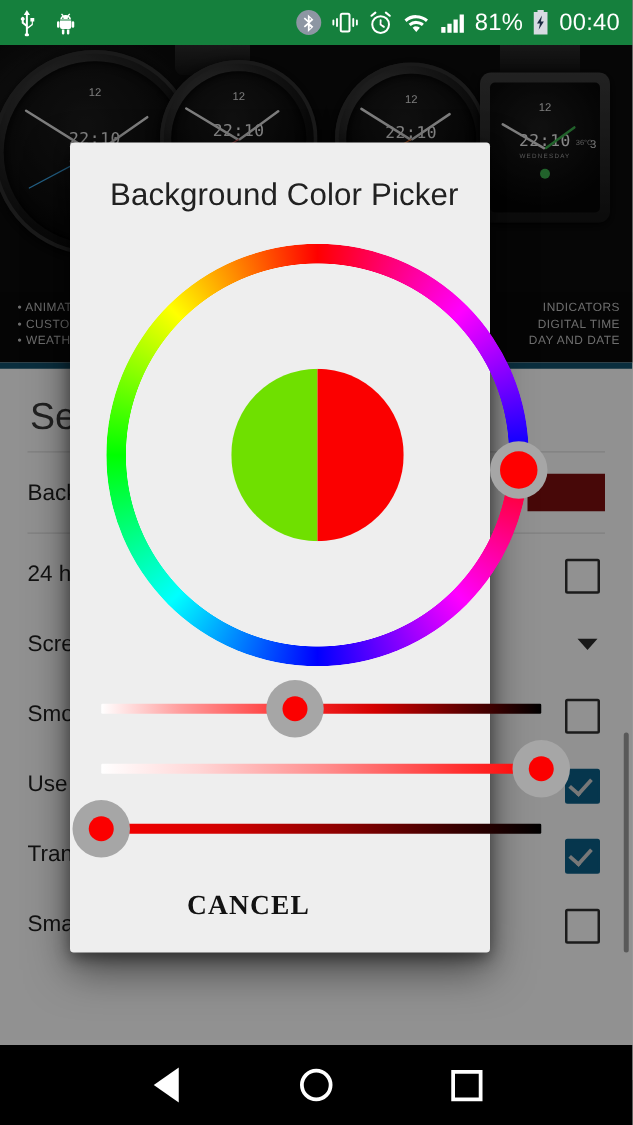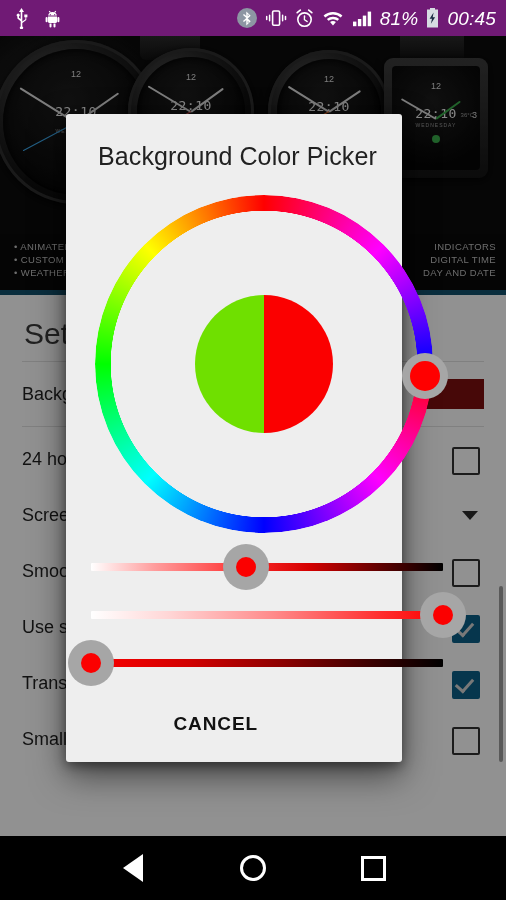--- a/index.html
+++ b/index.html
@@ -65,21 +65,21 @@
   .chk.on::after{content:"";position:absolute;left:5px;top:2px;width:8px;height:14px;border:solid #cfcfcf;border-width:0 3px 3px 0;transform:rotate(42deg);}
   .swatch{position:absolute;right:22px;top:50%;margin-top:-15px;width:62px;height:30px;background:#7a0f0f;}
   .caret{position:absolute;right:28px;top:50%;margin-top:-4px;width:0;height:0;border-left:8px solid transparent;border-right:8px solid transparent;border-top:9px solid #2b2b2b;}
   .scrollbar{position:absolute;right:3px;top:296px;width:4px;height:176px;background:#9a9a9a;border-radius:2px;}
 
   
   .scrim{position:absolute;left:0;top:36px;width:506px;height:828px;background:rgba(0,0,0,.42);z-index:20;}
 
   
   .dialog{
-    position:absolute;left:66px;top:114px;width:336px;height:648px;
+    position:absolute;left:56px;top:114px;width:336px;height:648px;
     background:#eeeeee;border-radius:3px;z-index:40;
     box-shadow:0 14px 34px rgba(0,0,0,.52), 0 4px 12px rgba(0,0,0,.42);
   }
   .dlg-title{position:absolute;left:32px;top:28px;font-size:25px;color:#212121;letter-spacing:.1px;}
 
   .wheel-wrap{position:absolute;left:0;top:66px;width:402px;height:362px;}
   .wheel{position:absolute;left:29px;top:15px;width:338px;height:338px;border-radius:50%;
     background:conic-gradient(from 90deg,
       #ff0000 0%, #ff00ff 12.5%, #0000ff 25%, #00ffff 37.5%,
       #00ff00 50%, #ffff00 62.5%, #ff0000 75%, #ff00ff 87.5%, #0000ff 100%);
@@ -93,22 +93,22 @@
   .wheel-thumb i{position:absolute;left:8px;top:8px;width:30px;height:30px;border-radius:50%;display:block;}
 
   .sliders{position:absolute;left:0;top:430px;width:402px;height:140px;}
   .slider{position:absolute;left:25px;width:352px;height:46px;}
   .track{position:absolute;left:0;top:19px;width:100%;height:8px;border-radius:1px;}
   .sl-thumb{position:absolute;top:0;width:46px;height:46px;margin-left:-23px;border-radius:50%;background:#a6a6a6;}
   .sl-thumb i{position:absolute;left:13px;top:13px;width:20px;height:20px;border-radius:50%;display:block;}
 
   .dlg-actions{position:absolute;left:0;right:0;bottom:0;height:74px;}
   .btn{position:absolute;top:14px;height:44px;line-height:44px;padding:0 14px;
-    font-size:19px;font-weight:bold;letter-spacing:.9px;background:none;border:0;cursor:pointer;
-    font-family:Liberation Sans, sans-serif;}
+    font-size:22px;font-weight:bold;letter-spacing:.9px;background:none;border:0;cursor:pointer;
+    font-family:Liberation Serif, serif;}
   .btn-cancel{right:130px;color:#121212;}
   .btn-accept{right:18px;color:#2196f3;}
 
   
   .navbar{position:absolute;left:0;bottom:0;width:506px;height:64px;background:#000;z-index:70;}
   .nav-btn{position:absolute;top:0;height:64px;width:80px;display:flex;align-items:center;justify-content:center;}
   .nav-back{left:93px;}
   .nav-home{left:213px;}
   .nav-recent{left:333px;}
   .tri{width:0;height:0;border-top:14px solid transparent;border-bottom:14px solid transparent;border-right:20px solid #fff;}
@@ -267,21 +267,21 @@
             <i id="thd2" style="background: rgb(251, 0, 0);"></i>
           </span>
       </div>
     </div>
 
     <div class="dlg-actions">
       <button class="btn btn-cancel" style="color: rgb(18, 18, 18);">CANCEL</button>
     </div>
   </div>
 
-  <div class="statusbar" style="background: #701a75; font-style: italic;">
+  <div class="statusbar" style="background: #15803d;">
     <div class="sb-left">
       <svg class="sb-ico" width="15" height="21" viewBox="0 0 15 21">
         <path fill="#fff" d="M7.5 0 L10 4 H8.3 V13.5 L11.4 11.2 V9.2 H10.3 V6.4 H13.4 V9.2 H12.3 V11.9 L8.3 15 V18.6 A1.6 1.6 0 1 1 6.7 18.6 V13.2 L3.4 10.6 V8.4 A1.5 1.5 0 1 1 5 8.4 V9.8 L6.7 11.1 V4 H5 Z"></path>
       </svg>
       <svg class="sb-ico" width="19" height="19" viewBox="0 0 19 19">
         <path fill="#fff" d="M5 7.4h9v5.1a1.6 1.6 0 0 1-1.6 1.6H6.6A1.6 1.6 0 0 1 5 12.5Zm-1.4.6a1 1 0 0 1 1 1v3.2a1 1 0 1 1-2 0V9a1 1 0 0 1 1-1Zm11.8 0a1 1 0 0 1 1 1v3.2a1 1 0 1 1-2 0V9a1 1 0 0 1 1-1ZM6.5 14.6h2v3a1 1 0 1 1-2 0Zm4 0h2v3a1 1 0 1 1-2 0ZM5.1 6.6A4.4 4.4 0 0 1 9.5 3a4.4 4.4 0 0 1 4.4 3.6ZM7.3 5a.6.6 0 1 0 0 1.2A.6.6 0 0 0 7.3 5Zm4.4 0a.6.6 0 1 0 0 1.2A.6.6 0 0 0 11.7 5Z"></path>
         <path stroke="#fff" stroke-width="1.1" d="M6.2 2.1 7.5 3.6M12.8 2.1 11.5 3.6"></path>
       </svg>
     </div>
     <div class="sb-right">
@@ -307,21 +307,21 @@
         <rect x="2" y="12.6" width="3.4" height="4.6" fill="#fff"></rect>
         <rect x="6.9" y="10" width="3.4" height="7.2" fill="#fff"></rect>
         <rect x="11.8" y="6.6" width="3.4" height="10.6" fill="#fff"></rect>
         <rect x="16.7" y="2.6" width="3.4" height="14.6" fill="#fff"></rect>
       </svg>
       <span class="sb-text">81%</span>
       <svg class="sb-ico" width="15" height="22" viewBox="0 0 15 22">
         <path fill="#d7dbe2" d="M5 1h5v1.6h3v18H2v-18h3Z"></path>
         <path fill="#1b2b42" d="M8.6 5.4 4.6 11.8h2.4l-1.1 5 4.2-6.6H7.7Z"></path>
       </svg>
-      <span class="sb-text">00:45</span>
+      <span class="sb-text">00:40</span>
     </div>
   </div>
 
   <div class="navbar">
     <div class="nav-btn nav-back">
       <span class="tri"></span>
     </div>
     <div class="nav-btn nav-home">
       <span class="circ"></span>
     </div>

